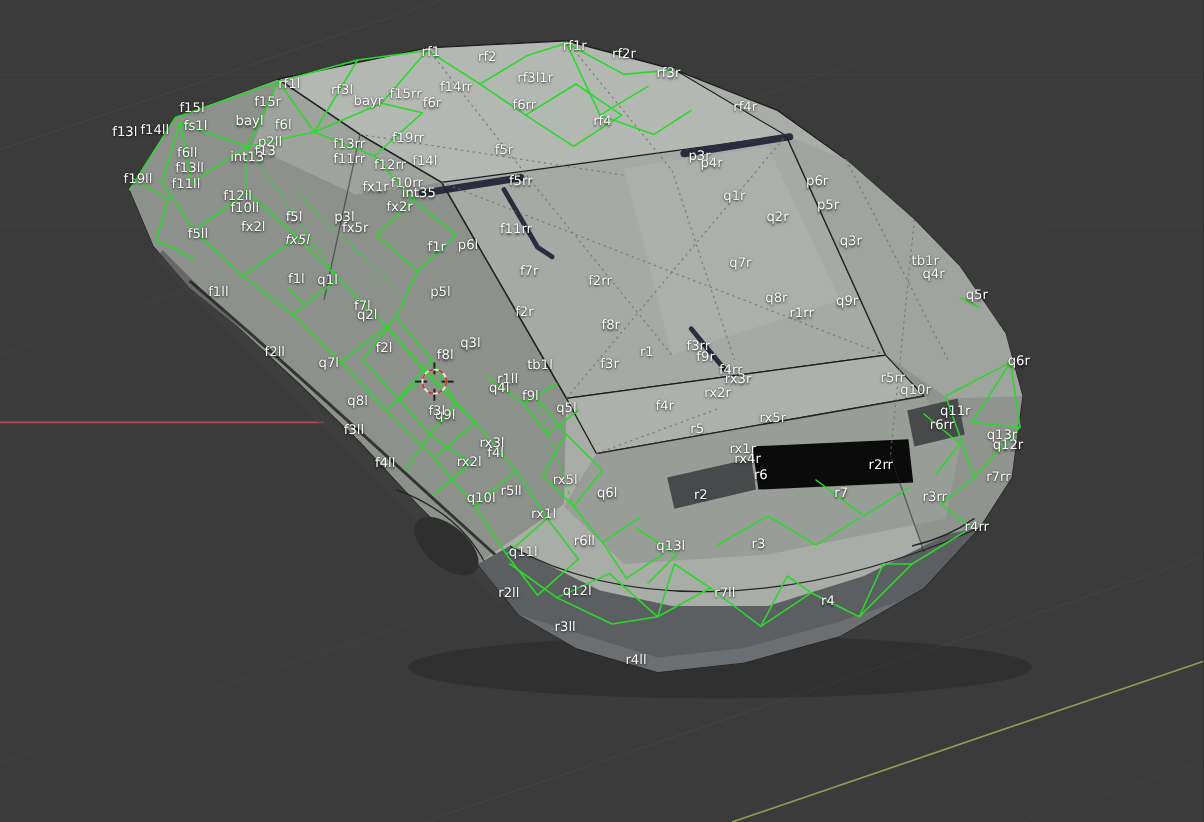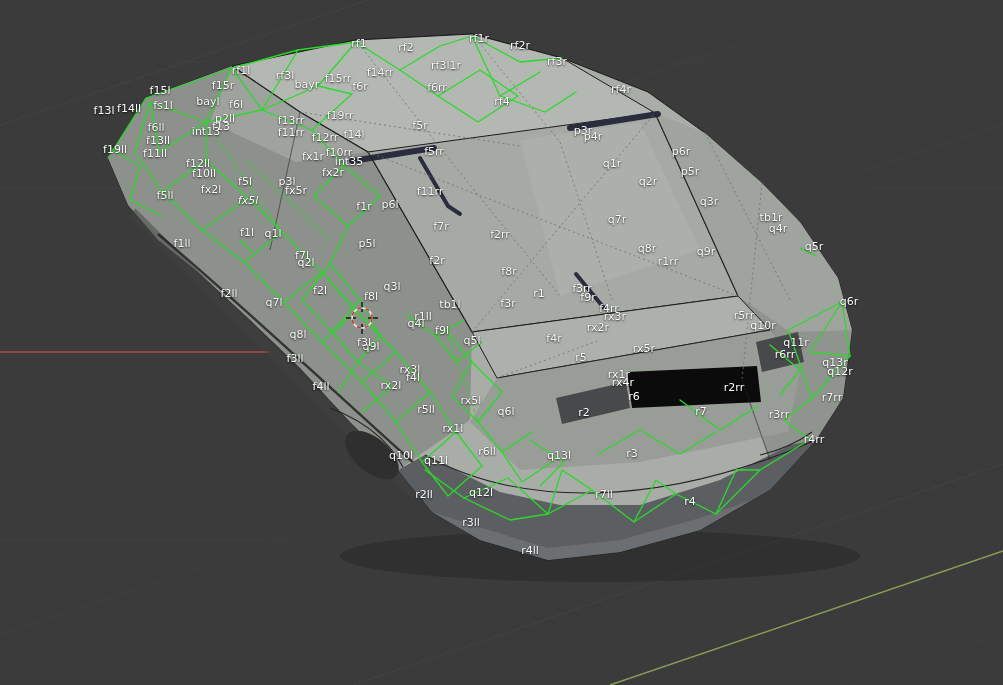--- a/index.html
+++ b/index.html
@@ -258,21 +258,21 @@
       <span class="vlabel" style="left: 364px; top: 342px;">f3l</span>
       <span class="vlabel" style="left: 295px; top: 358px;">f3ll</span>
       <span class="vlabel" style="left: 321px; top: 386px;">f4ll</span>
       <span class="vlabel" style="left: 410px; top: 369px;">rx3l</span>
       <span class="vlabel" style="left: 413px; top: 377px;">f4l</span>
       <span class="vlabel" style="left: 391px; top: 385px;">rx2l</span>
       <span class="vlabel" style="left: 471px; top: 400px;">rx5l</span>
       <span class="vlabel" style="left: 506px; top: 411px;">q6l</span>
       <span class="vlabel" style="left: 426px; top: 409px;">r5ll</span>
       <span class="vlabel" style="left: 453px; top: 428px;">rx1l</span>
-      <span class="vlabel" style="left: 401px; top: 455px;">q10l</span>
+      <span class="vlabel" style="left: 401px; top: 415px;">q10l</span>
       <span class="vlabel" style="left: 436px; top: 460px;">q11l</span>
       <span class="vlabel" style="left: 487px; top: 451px;">r6ll</span>
       <span class="vlabel" style="left: 481px; top: 492px;">q12l</span>
       <span class="vlabel" style="left: 424px; top: 494px;">r2ll</span>
       <span class="vlabel" style="left: 471px; top: 522px;">r3ll</span>
       <span class="vlabel" style="left: 530px; top: 550px;">r4ll</span>
       <span class="vlabel" style="left: 556px; top: 494px; margin-left: 48px;">r7ll</span>
       <span class="vlabel" style="left: 559px; top: 455px;">q13l</span>
       <span class="vlabel" style="left: 584px; top: 412px;">r2</span>
       <span class="vlabel" style="left: 634px; top: 396px;">r6</span>

